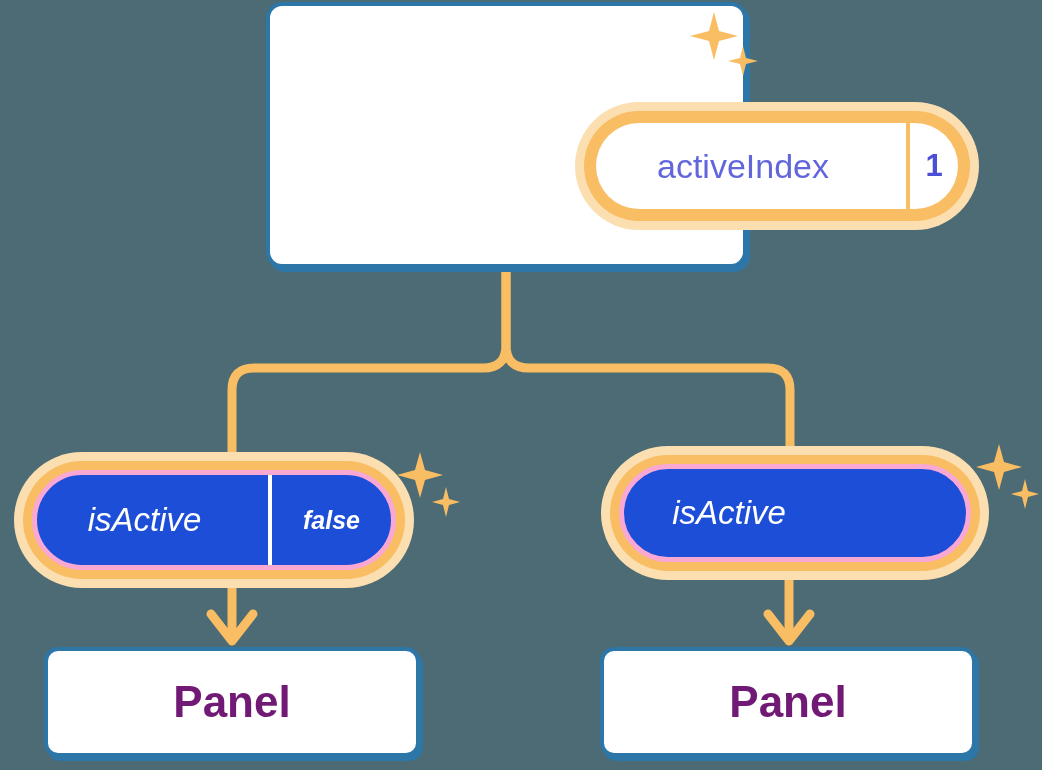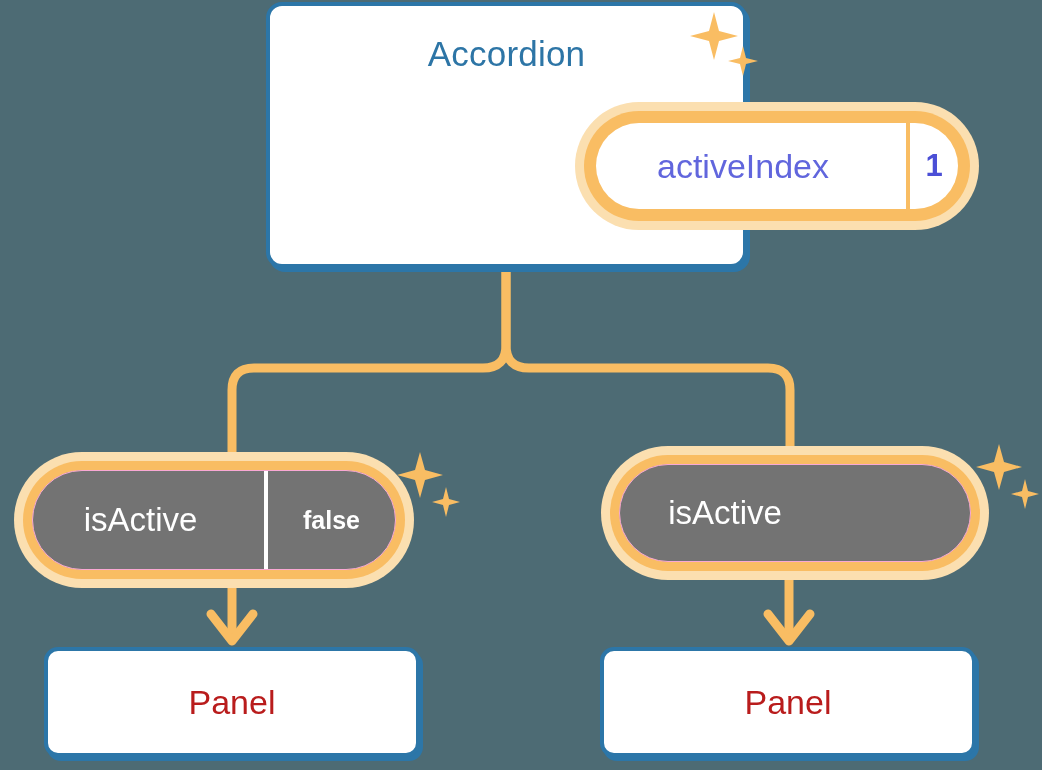--- a/index.html
+++ b/index.html
@@ -123,23 +123,24 @@
     border-left: 4px solid #f9bd63;
   }
 
   
   .state-pill .ring {
     left: 9px; top: 9px; right: 9px; bottom: 9px;
     background: #f9bd63;
   }
   .state-pill .body {
     left: 18px; top: 18px; right: 18px; bottom: 18px;
-    background: #737373;
-    border: 1px solid #f9a8d4;
-    box-sizing: border-box;
+    background: #1d4ed8;
+    border: 5px solid #f9a8d4;
+    box-sizing: border-box;
+    font-style: italic;
   }
   .state-pill .cellkey {
     color: #ffffff;
     font-size: 33px;
   }
   .state-pill .cellval {
     flex: 1;
     color: #ffffff;
     font-size: 25px;
     font-weight: bold;
@@ -168,22 +169,23 @@
     background: #ffffff;
     border: 4px solid #2c76a8;
     border-radius: 14px;
     box-sizing: border-box;
     box-shadow: 3px 4px 0 0 #2c76a8;
     display: flex;
     align-items: center;
     justify-content: center;
   }
   .panel-box .panel-label {
-    color: #b91c1c;
-    font-size: 34px;
+    color: #701a75;
+    font-size: 44px;
+    font-weight: bold;
   }
   #panel-left {
     left: 44px;
     top: 647px;
     width: 376px;
     height: 110px;
   }
   #panel-right {
     left: 600px;
     top: 647px;
@@ -208,21 +210,20 @@
     <path d="M 506 270 L 506 345 Q 506 368 483 368 L 254 368 Q 232 368 232 390 L 232 458" fill="none" stroke="#f9bd63" stroke-width="9" stroke-linecap="round"></path>
 
     <path d="M 232 586 L 232 641" fill="none" stroke="#f9bd63" stroke-width="9" stroke-linecap="butt"></path>
     <path d="M 211 614 L 232 641 L 253 614" fill="none" stroke="#f9bd63" stroke-width="9" stroke-linecap="round" stroke-linejoin="round"></path>
 
     <path d="M 789 580 L 789 641" fill="none" stroke="#f9bd63" stroke-width="9" stroke-linecap="butt"></path>
     <path d="M 768 614 L 789 641 L 810 614" fill="none" stroke="#f9bd63" stroke-width="9" stroke-linecap="round" stroke-linejoin="round"></path>
   </svg>
 
   <div class="card" id="accordion-card">
-    <div class="card-title">Accordion</div>
 
     <div class="pill" id="activeindex-pill">
       <div class="halo"></div>
       <div class="ring"></div>
       <div class="body">
         <div class="cellkey">activeIndex</div>
         <div class="cellval">1</div>
       </div>
     </div>
 

